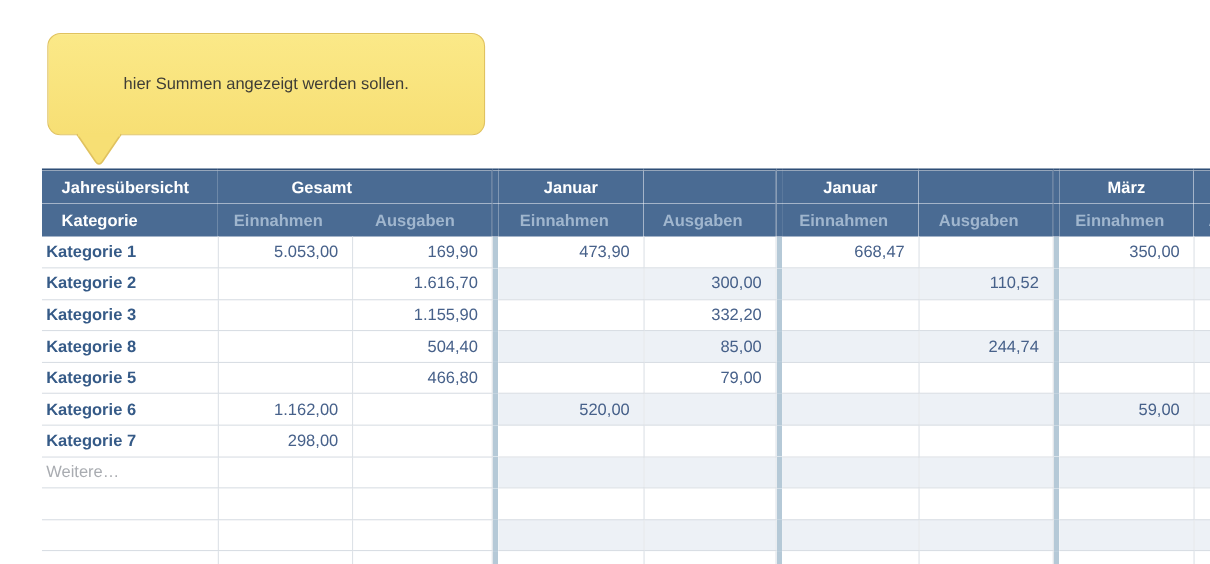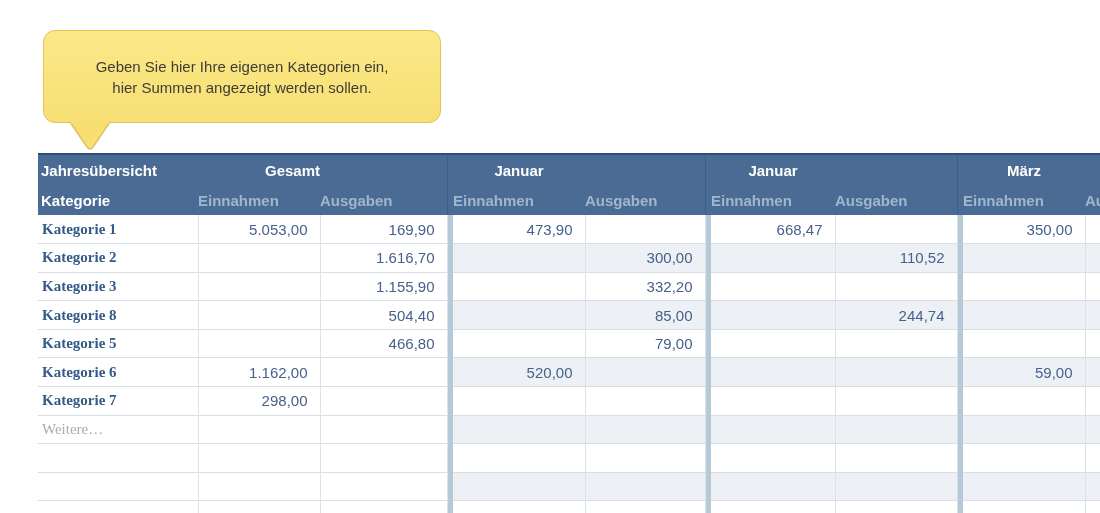--- a/index.html
+++ b/index.html
@@ -66,53 +66,52 @@
   col.c-me{width:122px;} col.c-ma{width:112px;}
   tr.h1{height:31px;} tr.h2{height:30px;}
   tr.h1 td, tr.h2 td{
     background:var(--header-bg);
     color:#ffffff;
     font-weight:bold;
     white-space:nowrap;
     overflow:hidden;
   }
   tr.h1 td{border-top:2px solid var(--header-top);}
-  td.h-title{padding-left:3px;text-align:left;}
+  td.h-title{padding-left:18px;text-align:left;}
   td.h-group{padding-left:5px;text-align:right;}
   td.h-month{text-align:center;}
-  tr.h2 td.h-sub{color:var(--header-subtext);text-align:left;padding-right:12px;}
+  tr.h2 td.h-sub{color:var(--header-subtext);text-align:center;padding-right:12px;}
   td.sep-h{background:var(--header-bg);border-left:1px solid #3d5d85;}
   tbody tr{height:28.6px;}
   tbody td{
     background:#ffffff;
     border-bottom:1px solid var(--grid-line);
     border-right:1px solid var(--vline);
     white-space:nowrap;
     overflow:hidden;
   }
   td.lbl{
     text-align:left;padding-left:4px;
-    font-weight:bold;color:var(--label-color);font-family:Liberation Serif, serif;
+    font-weight:bold;color:var(--label-color);
   }
   td.lbl.muted{color:var(--muted-color);font-weight:normal;}
   td.val{
     text-align:right;padding-right:12px;
     color:var(--number-color);
   }
   tr.shaded td.m{background:var(--stripe);}
   td.sep-b{
     background:var(--separator) !important;
     border-bottom:none;border-right:none;
   }
 </style>
 </head>
 <body>
 
 <div class="tooltip">
-  <div>Geben Sie hier Ihre eigenen Kategorien ein,</div>
   <div>hier Summen angezeigt werden sollen.</div>
 </div>
 <svg class="tooltip-pointer" width="48" height="32" viewBox="0 0 48 32">
   <polygon points="4,0 44,0 27,26 21,26" fill="#f7df74"></polygon>
   <path d="M4,1 L21,26 Q24,30 27,26 L44,1" fill="#f7df74" stroke="#e0c25f" stroke-width="1.5" stroke-linejoin="round"></path>
   <rect x="5" y="0" width="38" height="3" fill="#f7df74"></rect>
 </svg>
 
 <div class="table-wrap">
   <table>

